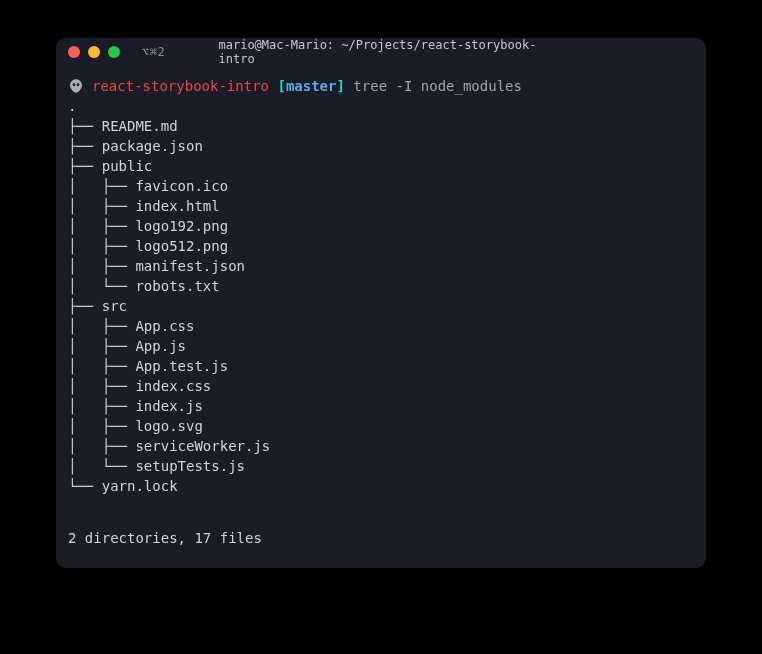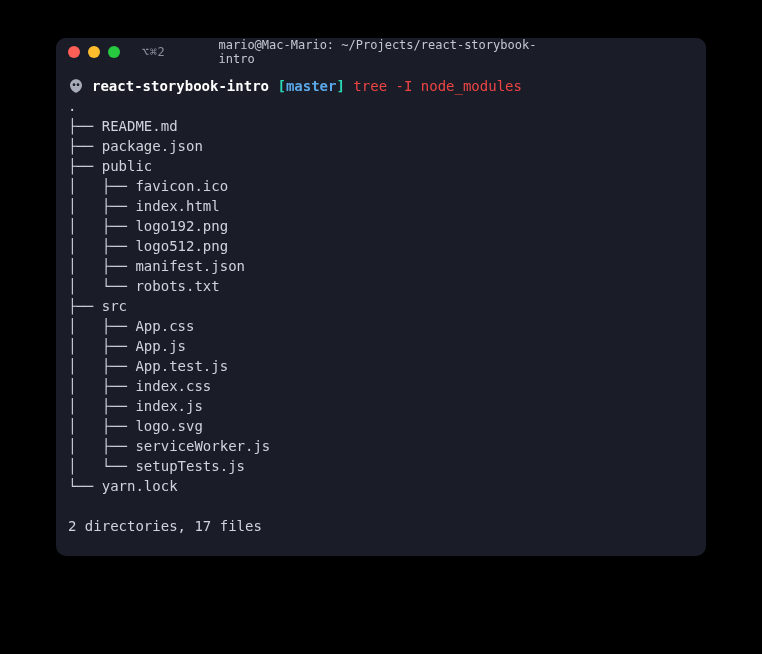--- a/index.html
+++ b/index.html
@@ -70,32 +70,32 @@
     }
     .avatar-icon {
       width: 16px;
       height: 16px;
       display: inline-flex;
       align-items: center;
       justify-content: center;
       color: #a8abb8;
       flex-shrink: 0;
     }
-    .dir { color: #ffffff; font-weight: bold; }
+    .dir { color: #ef4444; font-weight: normal; }
     .bracket { color: #2bd9b8; font-weight: bold; }
     .branch { color: #5aa8e8; font-weight: bold; }
-    .cmd { color: #ef4444; }
+    .cmd { color: #a3a3a3; }
     .tree-output {
       color: #d0d3dc;
       white-space: pre;
       margin-top: 0;
     }
     .summary {
       color: #d0d3dc;
-      margin-top: 20px;
+      margin-top: 32px;
     }
     .cursor {
       display: inline-block;
       width: 8px;
       height: 16px;
       background: #d0d3dc;
       vertical-align: middle;
       margin-left: 4px;
     }
   </style>

